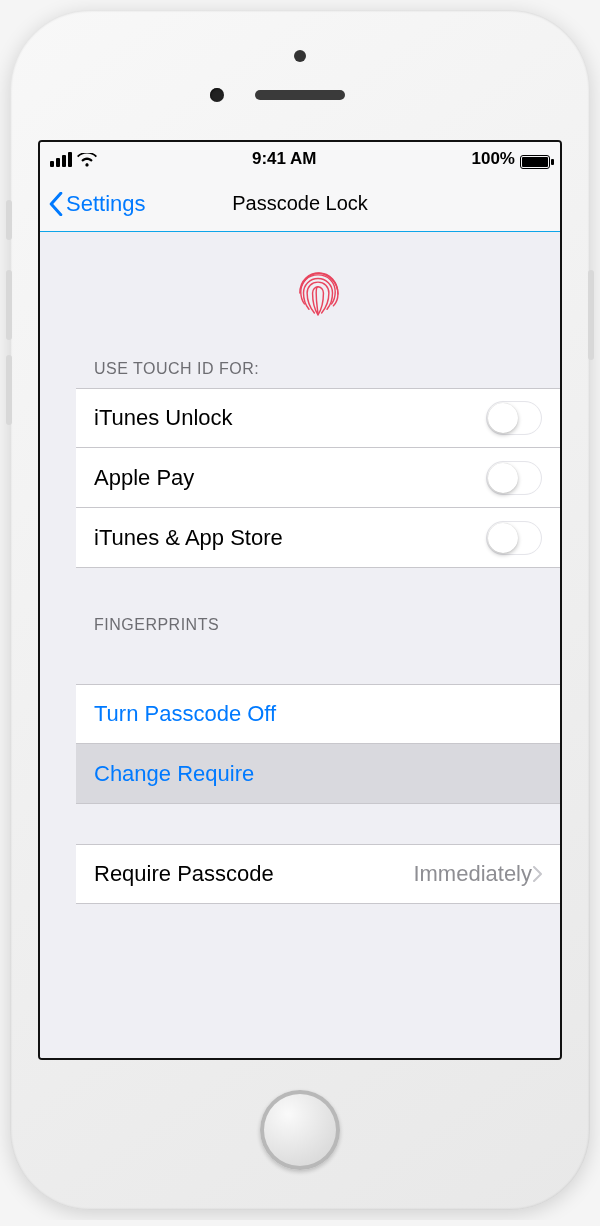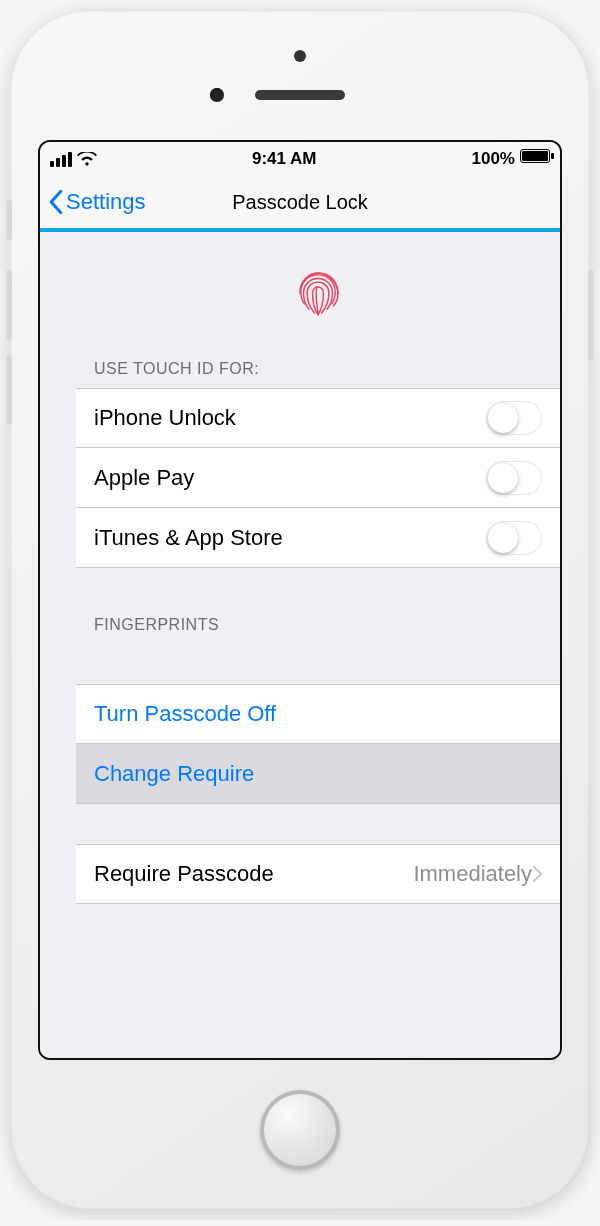--- a/index.html
+++ b/index.html
@@ -41,50 +41,50 @@
   .home {
     position:absolute; bottom:40px; left:50%; transform:translateX(-50%);
     width:80px; height:80px; border-radius:50%;
     background:radial-gradient(circle at 35% 30%,#fafafa,#cfcfcf);
     box-shadow: inset 0 0 0 4px #b8b8b8, 0 2px 4px rgba(0,0,0,0.2);
   }
   .screen {
     width:100%; height:100%;
     background:#efeff4;
     border:2px solid #111;
-    border-radius:12px;
+    border-radius:4px;
     overflow:hidden;
     display:flex; flex-direction:column;
   }
   
   .statusbar {
     height:34px; background:#f7f7f8;
     display:flex; align-items:center; justify-content:space-between;
     padding:0 10px; font-size:17px; font-weight:600; color:#000;
   }
-  .statusbar .left, .statusbar .right { display:flex; align-items:flex-start; gap:5px; }
+  .statusbar .left, .statusbar .right { display:flex; align-items:flex-end; gap:5px; }
   .signal { display:flex; align-items:flex-end; gap:2px; }
   .signal span { width:4px; background:#000; border-radius:1px; }
   .signal span:nth-child(1){height:6px;}
   .signal span:nth-child(2){height:9px;}
   .signal span:nth-child(3){height:12px;}
   .signal span:nth-child(4){height:15px;}
   .wifi svg { display:block; }
   .battery {
     width:30px; height:14px; border:1.5px solid #000; border-radius:3px;
     position:relative;
   }
   .battery::after {
     content:""; position:absolute; right:-5px; top:3px;
     width:3px; height:6px; background:#000; border-radius:1px;
   }
   .battery-fill { position:absolute; left:1px; top:1px; bottom:1px; right:1px; background:#000; border-radius:1px;}
   
   .navbar {
-    height:56px; background:#f7f7f8; border-bottom:4px solid #0ea5e9;
+    height:56px; background:#f7f7f8; border-bottom:1px solid #0ea5e9;
     display:flex; align-items:center; position:relative;
   }
   .navbar .back {
     display:flex; align-items:center; color:#007aff; font-size:22px;
     padding-left:8px; cursor:pointer;
   }
   .navbar .back svg { margin-right:2px; }
   .navbar .title {
     position:absolute; left:50%; transform:translateX(-50%);
     font-size:20px; font-weight:400; color:#000;
@@ -181,21 +181,21 @@
             <path d="M28 54c-5-6-8-13-8-22 0-7 5-12 12-12s12 5 12 12c0 9-3 16-8 22"></path>
             <path d="M32 56c-4-6-6-14-6-24 0-4 3-7 6-7s6 3 6 7c0 10-2 18-6 24"></path>
             <path d="M32 25c-1 0-2 2-2 7 0 12 2 20 2 24"></path>
           </g>
         </svg>
       </div>
 
       <div class="section-header">USE TOUCH ID FOR:</div>
       <div class="group">
         <div class="row" style="border-top:1px solid #c8c7cc;">
-          <span>iPhone Unlock</span>
+          <span>iTunes Unlock</span>
           <div class="toggle">
               <div class="knob"></div>
             </div>
         </div>
         <div class="row">
           <span>Apple Pay</span>
           <div class="toggle">
               <div class="knob"></div>
             </div>
         </div>

